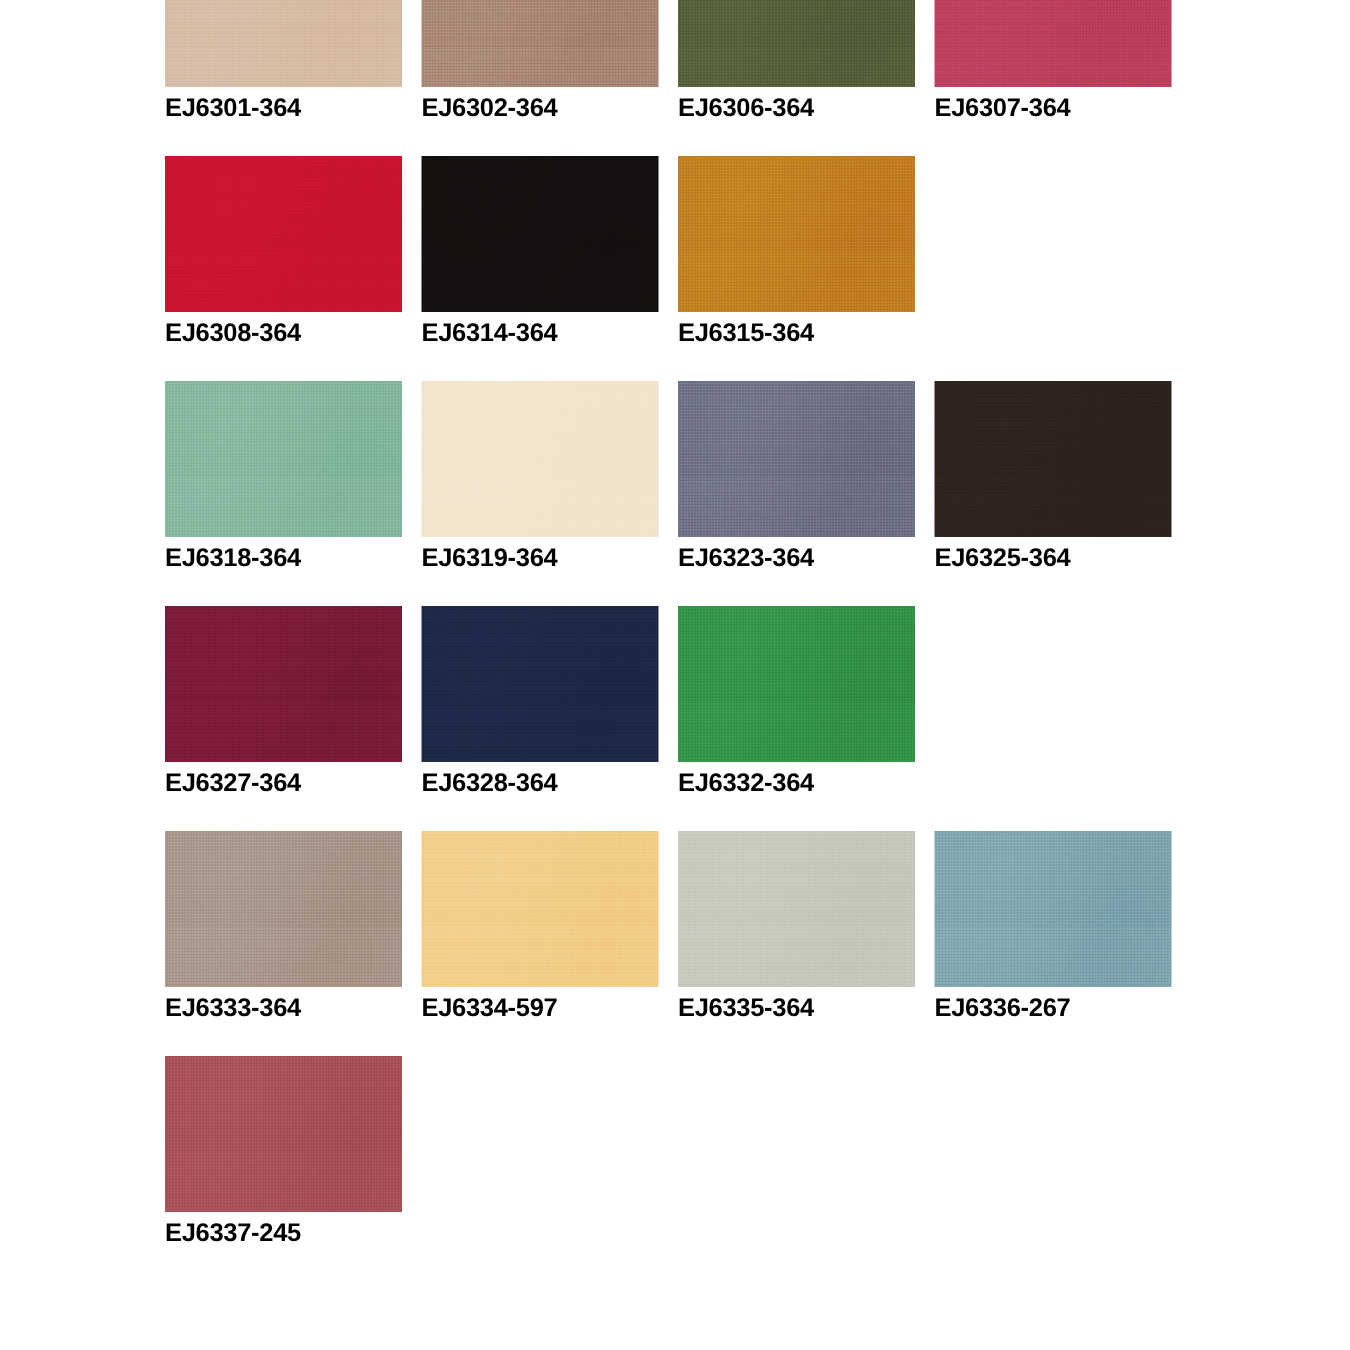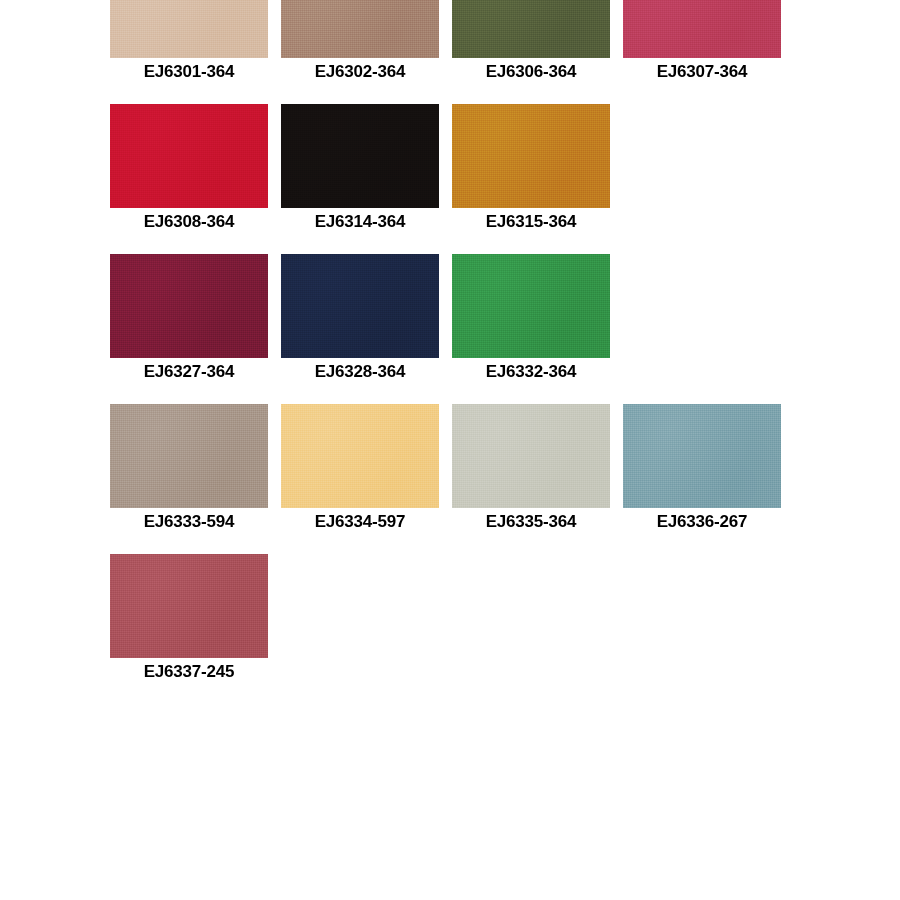--- a/index.html
+++ b/index.html
@@ -14,21 +14,20 @@
     overflow: hidden;
     font-family: "Liberation Sans", sans-serif;
     -webkit-font-smoothing: antialiased;
   }
 
   #swatch-sheet {
     position: relative;
     width: 749px;
     height: 900px;
     background: #ffffff;
-    text-align: center;
   }
 
   .swatch-grid {
     position: absolute;
     left: 110px;
     top: -46px;           
     width: 700px;
   }
 
   .swatch-row {
@@ -126,36 +125,54 @@
           <span class="swatch-chip" style="background-color: rgb(20, 16, 15);"></span>
           <span class="swatch-label">EJ6314-364</span>
         </div>
         <div class="swatch-cell">
           <span class="swatch-chip" style="background-color: rgb(194, 127, 33);"></span>
           <span class="swatch-label">EJ6315-364</span>
         </div>
       </div>
       <div class="swatch-row">
         <div class="swatch-cell">
+          <span class="swatch-chip" style="background-color: rgb(133, 184, 160);"></span>
+          <span class="swatch-label">EJ6318-364</span>
+        </div>
+        <div class="swatch-cell">
+          <span class="swatch-chip" style="background-color: rgb(242, 228, 203);"></span>
+          <span class="swatch-label">EJ6319-364</span>
+        </div>
+        <div class="swatch-cell">
+          <span class="swatch-chip" style="background-color: rgb(111, 114, 135);"></span>
+          <span class="swatch-label">EJ6323-364</span>
+        </div>
+        <div class="swatch-cell">
+          <span class="swatch-chip" style="background-color: rgb(45, 33, 29);"></span>
+          <span class="swatch-label">EJ6325-364</span>
+        </div>
+      </div>
+      <div class="swatch-row">
+        <div class="swatch-cell">
           <span class="swatch-chip" style="background-color: rgb(123, 27, 55);"></span>
           <span class="swatch-label">EJ6327-364</span>
         </div>
         <div class="swatch-cell">
           <span class="swatch-chip" style="background-color: rgb(27, 39, 69);"></span>
           <span class="swatch-label">EJ6328-364</span>
         </div>
         <div class="swatch-cell">
           <span class="swatch-chip" style="background-color: rgb(51, 148, 72);"></span>
           <span class="swatch-label">EJ6332-364</span>
         </div>
       </div>
       <div class="swatch-row">
         <div class="swatch-cell">
           <span class="swatch-chip" style="background-color: rgb(168, 151, 138);"></span>
-          <span class="swatch-label">EJ6333-594</span>
+          <span class="swatch-label">EJ6333-364</span>
         </div>
         <div class="swatch-cell">
           <span class="swatch-chip" style="background-color: rgb(242, 205, 133);"></span>
           <span class="swatch-label">EJ6334-597</span>
         </div>
         <div class="swatch-cell">
           <span class="swatch-chip" style="background-color: rgb(200, 201, 189);"></span>
           <span class="swatch-label">EJ6335-364</span>
         </div>
         <div class="swatch-cell">

